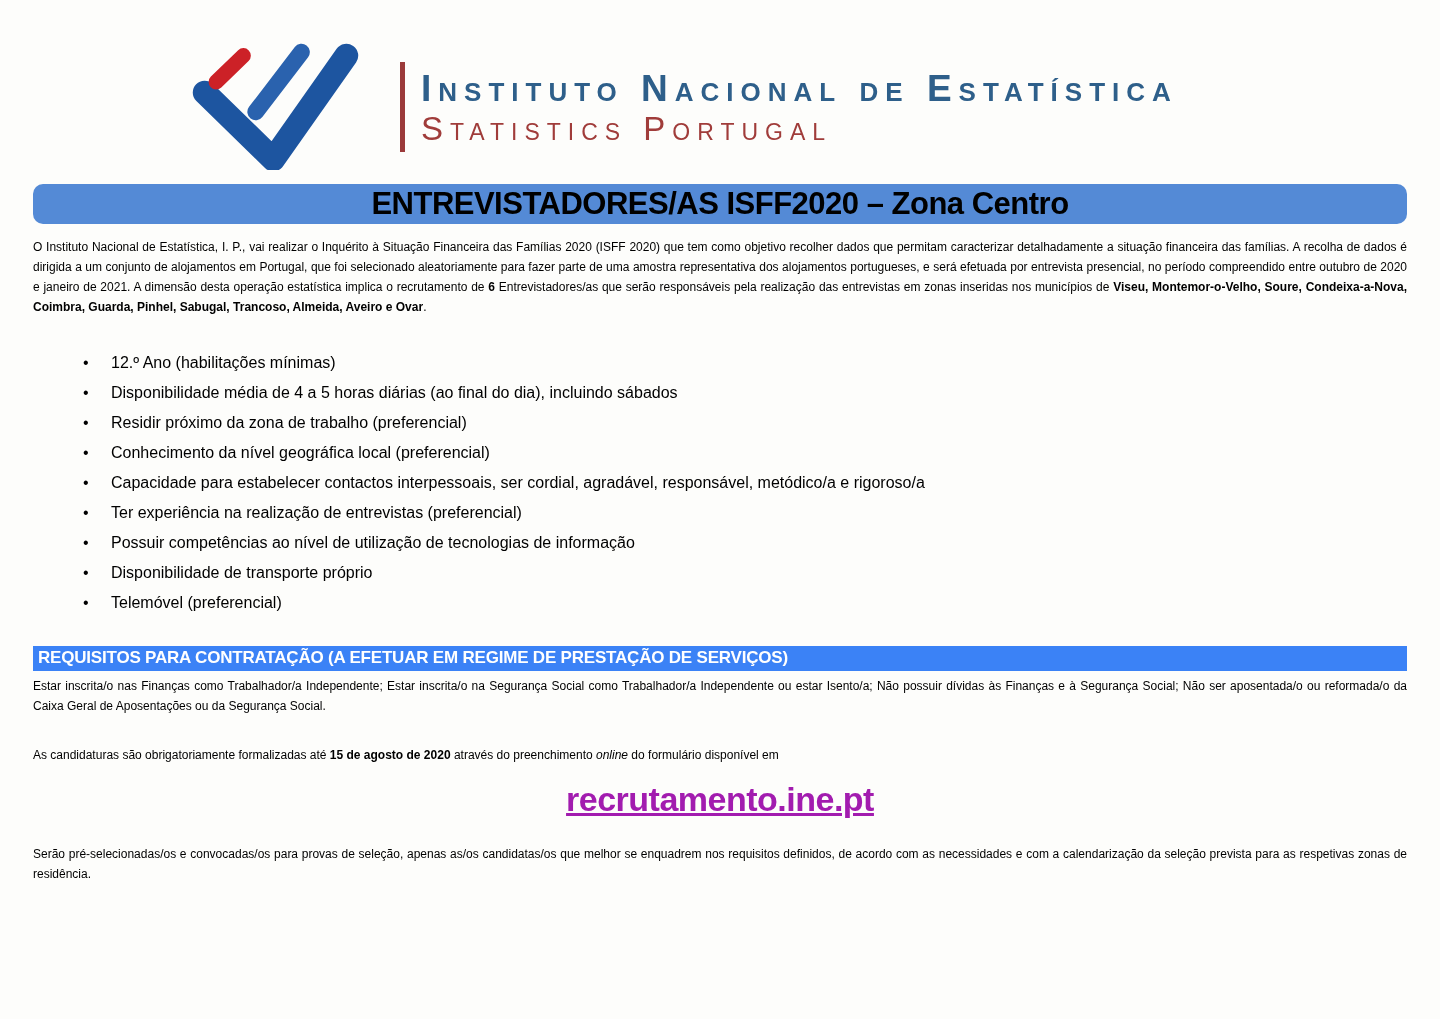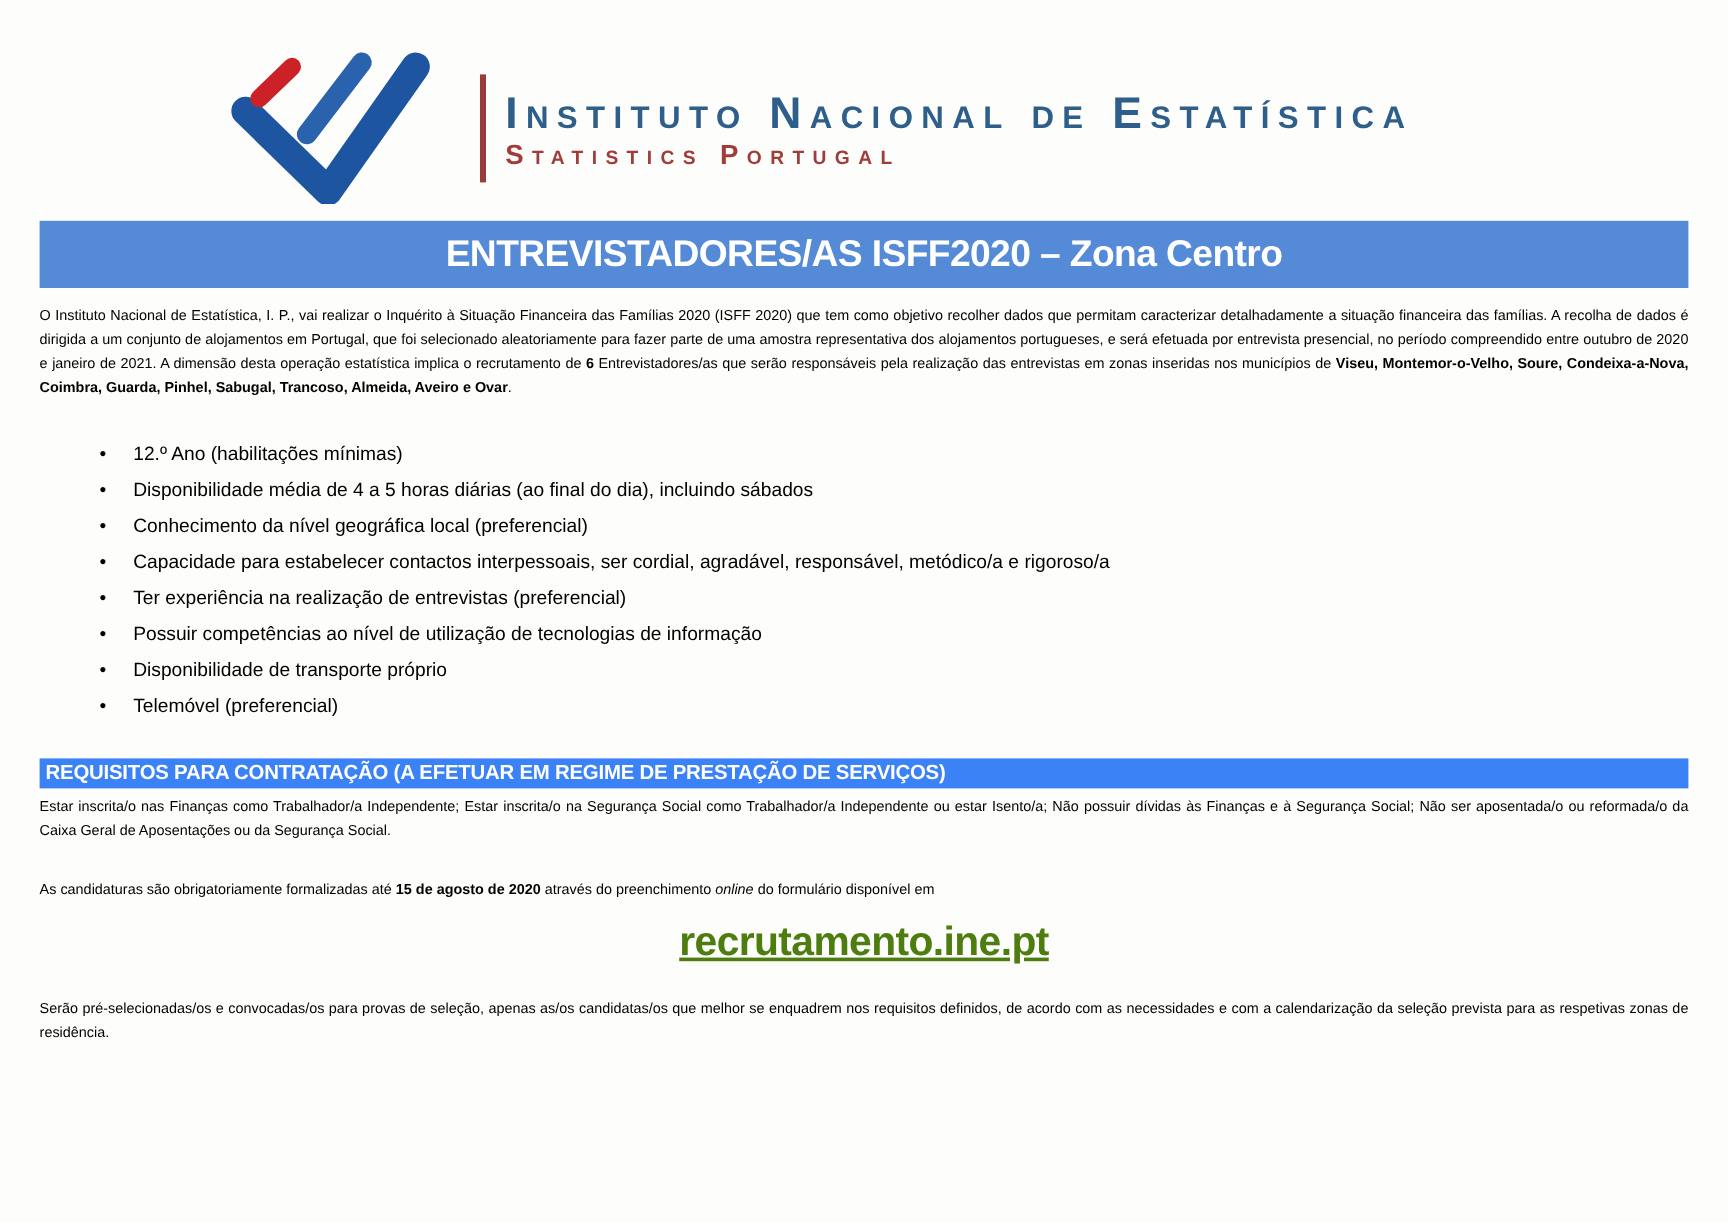--- a/index.html
+++ b/index.html
@@ -35,37 +35,38 @@
   .org-names { display: flex; flex-direction: column; justify-content: center; padding-top: 8px; }
   .org-name-pt {
     font-variant: small-caps;
     font-weight: bold;
     font-size: 37px;
     letter-spacing: 7px;
     line-height: 1.15;
   }
   .org-name-en {
     font-variant: small-caps;
-    font-weight: bold;
-    font-size: 23px;
+    font-weight: normal;
+    font-size: 33px;
     letter-spacing: 7px;
     line-height: 1.15;
   }
 
   
   .title-banner {
-    height: 56px;
+    height: 40px;
     display: flex;
     align-items: center;
     justify-content: center;
-    color: #ffffff;
+    color: #000000;
     font-weight: bold;
     font-size: 31px;
     letter-spacing: -0.5px;
     margin-bottom: 14px;
+    border-radius: 10px;
   }
   .section-banner {
     height: 25px;
     display: flex;
     align-items: center;
     color: #fff;
     font-weight: bold;
     font-size: 17px;
     padding-left: 5px;
     letter-spacing: -0.2px;
@@ -137,34 +138,35 @@
 
   <div class="title-banner" style="background:#548ad6">ENTREVISTADORES/AS ISFF2020 – Zona Centro</div>
 
   <p class="para"><span>O Instituto Nacional de Estatística, I. P., vai realizar o Inquérito à Situação Financeira das Famílias 2020 (ISFF 2020) que tem como objetivo recolher dados que permitam caracterizar detalhadamente a situação financeira das famílias. A recolha de dados é dirigida a um conjunto de alojamentos em Portugal, que foi selecionado aleatoriamente para fazer parte de uma amostra representativa dos alojamentos portugueses, e será efetuada por entrevista presencial, no período compreendido entre outubro de 2020 e janeiro de 2021. A dimensão desta operação estatística implica o recrutamento de </span><span class="bold">6</span><span> Entrevistadores/as que serão responsáveis pela realização das entrevistas em zonas inseridas nos municípios de </span><span class="bold">Viseu, Montemor-o-Velho, Soure, Condeixa-a-Nova, Coimbra, Guarda, Pinhel, Sabugal, Trancoso, Almeida, Aveiro e Ovar</span><span>.</span></p>
 
   <div class="spacer-md"></div>
 
   <ul class="req-list">
     <li>12.º Ano (habilitações mínimas)</li>
     <li>Disponibilidade média de 4 a 5 horas diárias (ao final do dia), incluindo sábados</li>
+    <li>Residir próximo da zona de trabalho (preferencial)</li>
     <li>Conhecimento da nível geográfica local (preferencial)</li>
     <li>Capacidade para estabelecer contactos interpessoais, ser cordial, agradável, responsável, metódico/a e rigoroso/a</li>
     <li>Ter experiência na realização de entrevistas (preferencial)</li>
     <li>Possuir competências ao nível de utilização de tecnologias de informação</li>
     <li>Disponibilidade de transporte próprio</li>
     <li>Telemóvel (preferencial)</li>
   </ul>
 
   <div class="section-banner" style="background:#3b82f6">REQUISITOS PARA CONTRATAÇÃO (A EFETUAR EM REGIME DE PRESTAÇÃO DE SERVIÇOS)</div>
   <p class="para">Estar inscrita/o nas Finanças como Trabalhador/a Independente; Estar inscrita/o na Segurança Social como Trabalhador/a Independente ou estar Isento/a; Não possuir dívidas às Finanças e à Segurança Social; Não ser aposentada/o ou reformada/o da Caixa Geral de Aposentações ou da Segurança Social.</p>
 
   <div class="spacer-md"></div>
 
   <p class="para tight"><span>As candidaturas são obrigatoriamente formalizadas até </span><span class="bold">15 de agosto de 2020</span><span> através do preenchimento </span><span class="italic">online</span><span> do formulário disponível em</span></p>
 
   <div class="link-line">
-    <a href="#" class="recruit-link" style="color:#4d7c0f">recrutamento.ine.pt</a>
+    <a href="#" class="recruit-link" style="color:#a21caf">recrutamento.ine.pt</a>
   </div>
 
   <p class="para">Serão pré-selecionadas/os e convocadas/os para provas de seleção, apenas as/os candidatas/os que melhor se enquadrem nos requisitos definidos, de acordo com as necessidades e com a calendarização da seleção prevista para as respetivas zonas de residência.</p>
 
 </div>
 
 </body></html>

